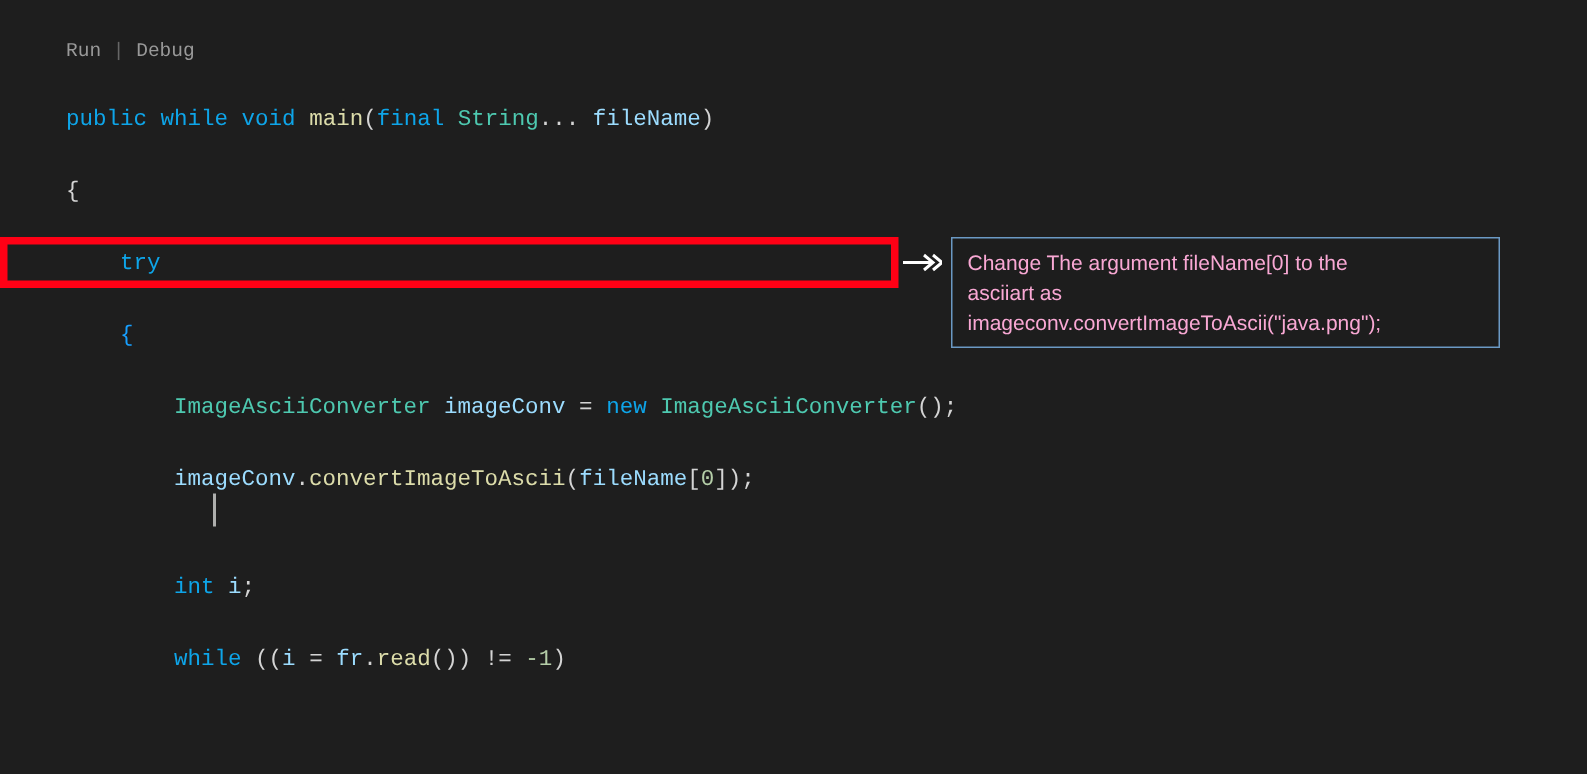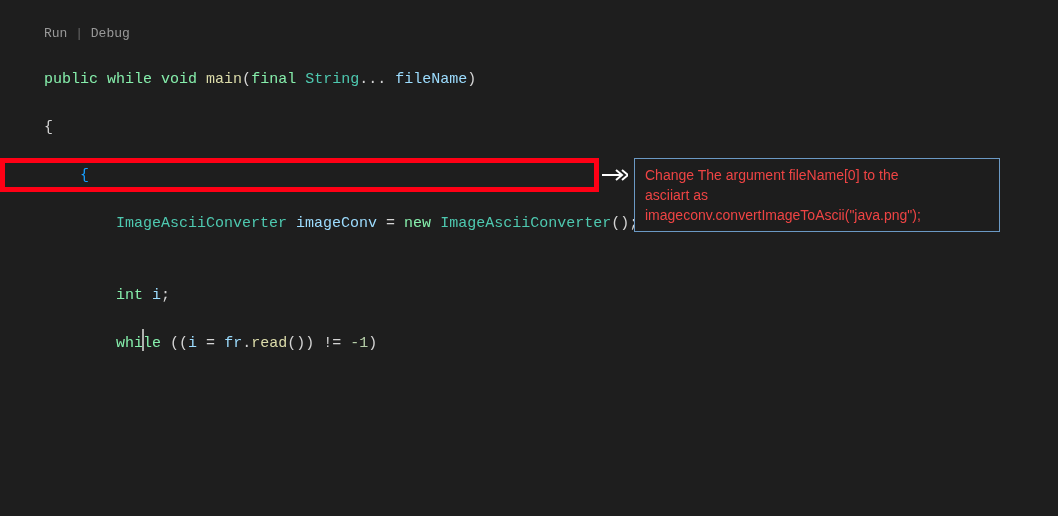--- a/index.html
+++ b/index.html
@@ -28,21 +28,21 @@
       padding-left: 0px;
       line-height: 20px;
       font-family: Liberation Mono, monospace;
     }
     .codelens-sep {
       color: #666666;
     }
     .line {
       display: block;
     }
-    .kw { color: #86efac; }
+    .kw { color: #0ea5e9; }
     .type { color: #4ec9b0; text-align: center; }
     .fn { color: #dcdcaa; }
     .var { color: #9cdcfe; }
     .str { color: #ce9178; }
     .num { color: #b5cea8; }
     .punct { color: #d4d4d4; }
     .brace-hl { color: #179fff; }
     .op { color: #d4d4d4; }
     .cursor-line {
       position: absolute;
@@ -69,36 +69,38 @@
       font-size: 18px;
       pointer-events: none;
     }
     .tooltip {
       position: absolute;
       left: 634px;
       top: 158px;
       width: 366px;
       border: 1px solid #6b99c4;
       background: rgba(30, 30, 30, 0.3);
-      color: #ef4444;
+      color: #f9a8d4;
       font-family: 'Segoe UI', Arial, sans-serif;
       font-size: 14px;
       padding: 6px 10px;
       line-height: 20px;
     }
   </style>
 </head>
 <body>
 
 <div class="editor">
 <span class="line codelens"><span>Run</span><span class="codelens-sep"> | </span><span>Debug</span></span>
 <span class="line"><span class="kw">public</span> <span class="kw">while</span> <span class="kw">void</span> <span class="fn">main</span><span class="punct">(</span><span class="kw">final</span> <span class="type">String</span><span class="punct">...</span> <span class="var">fileName</span><span class="punct">)</span></span>
 <span class="line"><span class="punct">{</span></span>
+<span class="line">    <span class="kw">try</span></span>
 <span class="line">    <span class="brace-hl">{</span></span>
 <span class="line">        <span class="type">ImageAsciiConverter</span> <span class="var">imageConv</span><span class="op"> = </span><span class="kw">new</span> <span class="type">ImageAsciiConverter</span><span class="punct">();</span></span>
+<span class="line">        <span class="var">imageConv</span><span class="punct">.</span><span class="fn">convertImageToAscii</span><span class="punct">(</span><span class="var">fileName</span><span class="punct">[</span><span class="num">0</span><span class="punct">]);</span></span>
 <span class="line"></span>
 <span class="line">        <span class="kw">int</span> <span class="var">i</span><span class="punct">;</span></span>
 <span class="line">        <span class="kw">while</span> <span class="punct">((</span><span class="var">i</span> <span class="op">=</span> <span class="var">fr</span><span class="punct">.</span><span class="fn">read</span><span class="punct">())</span> <span class="op">!=</span> <span class="num">-1</span><span class="punct">)</span></span>
 
 
 
 
 
 
 

